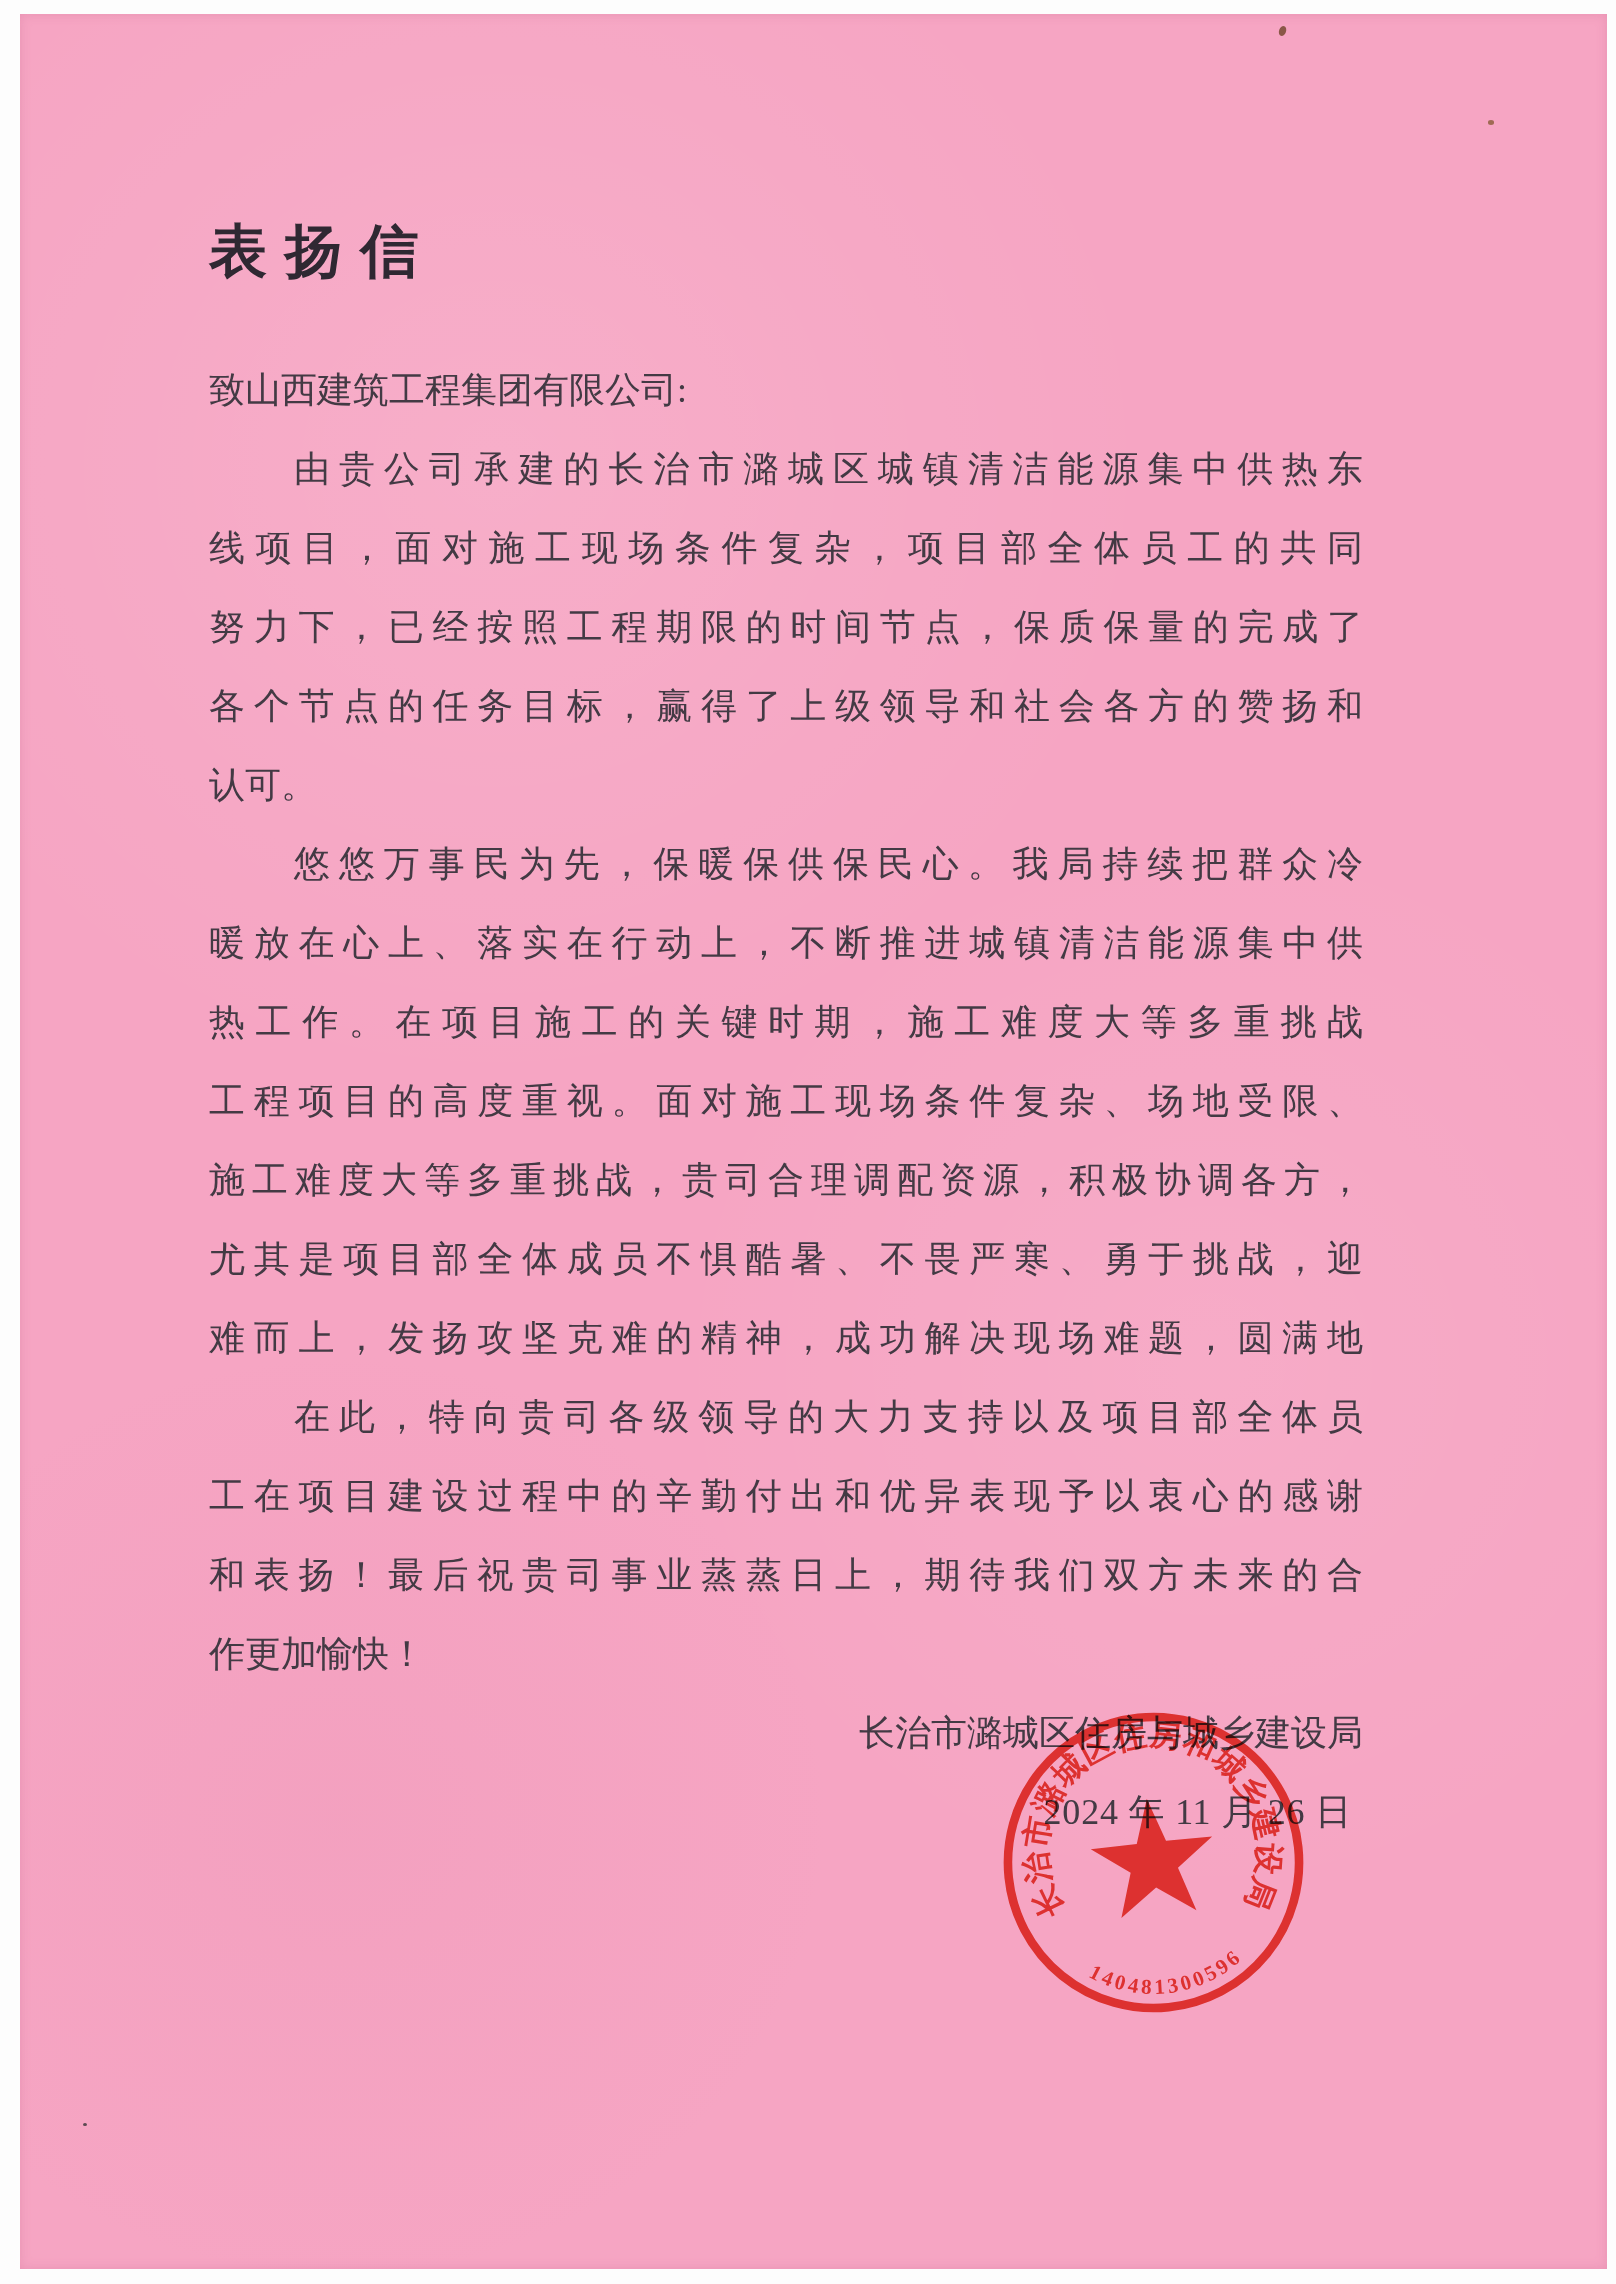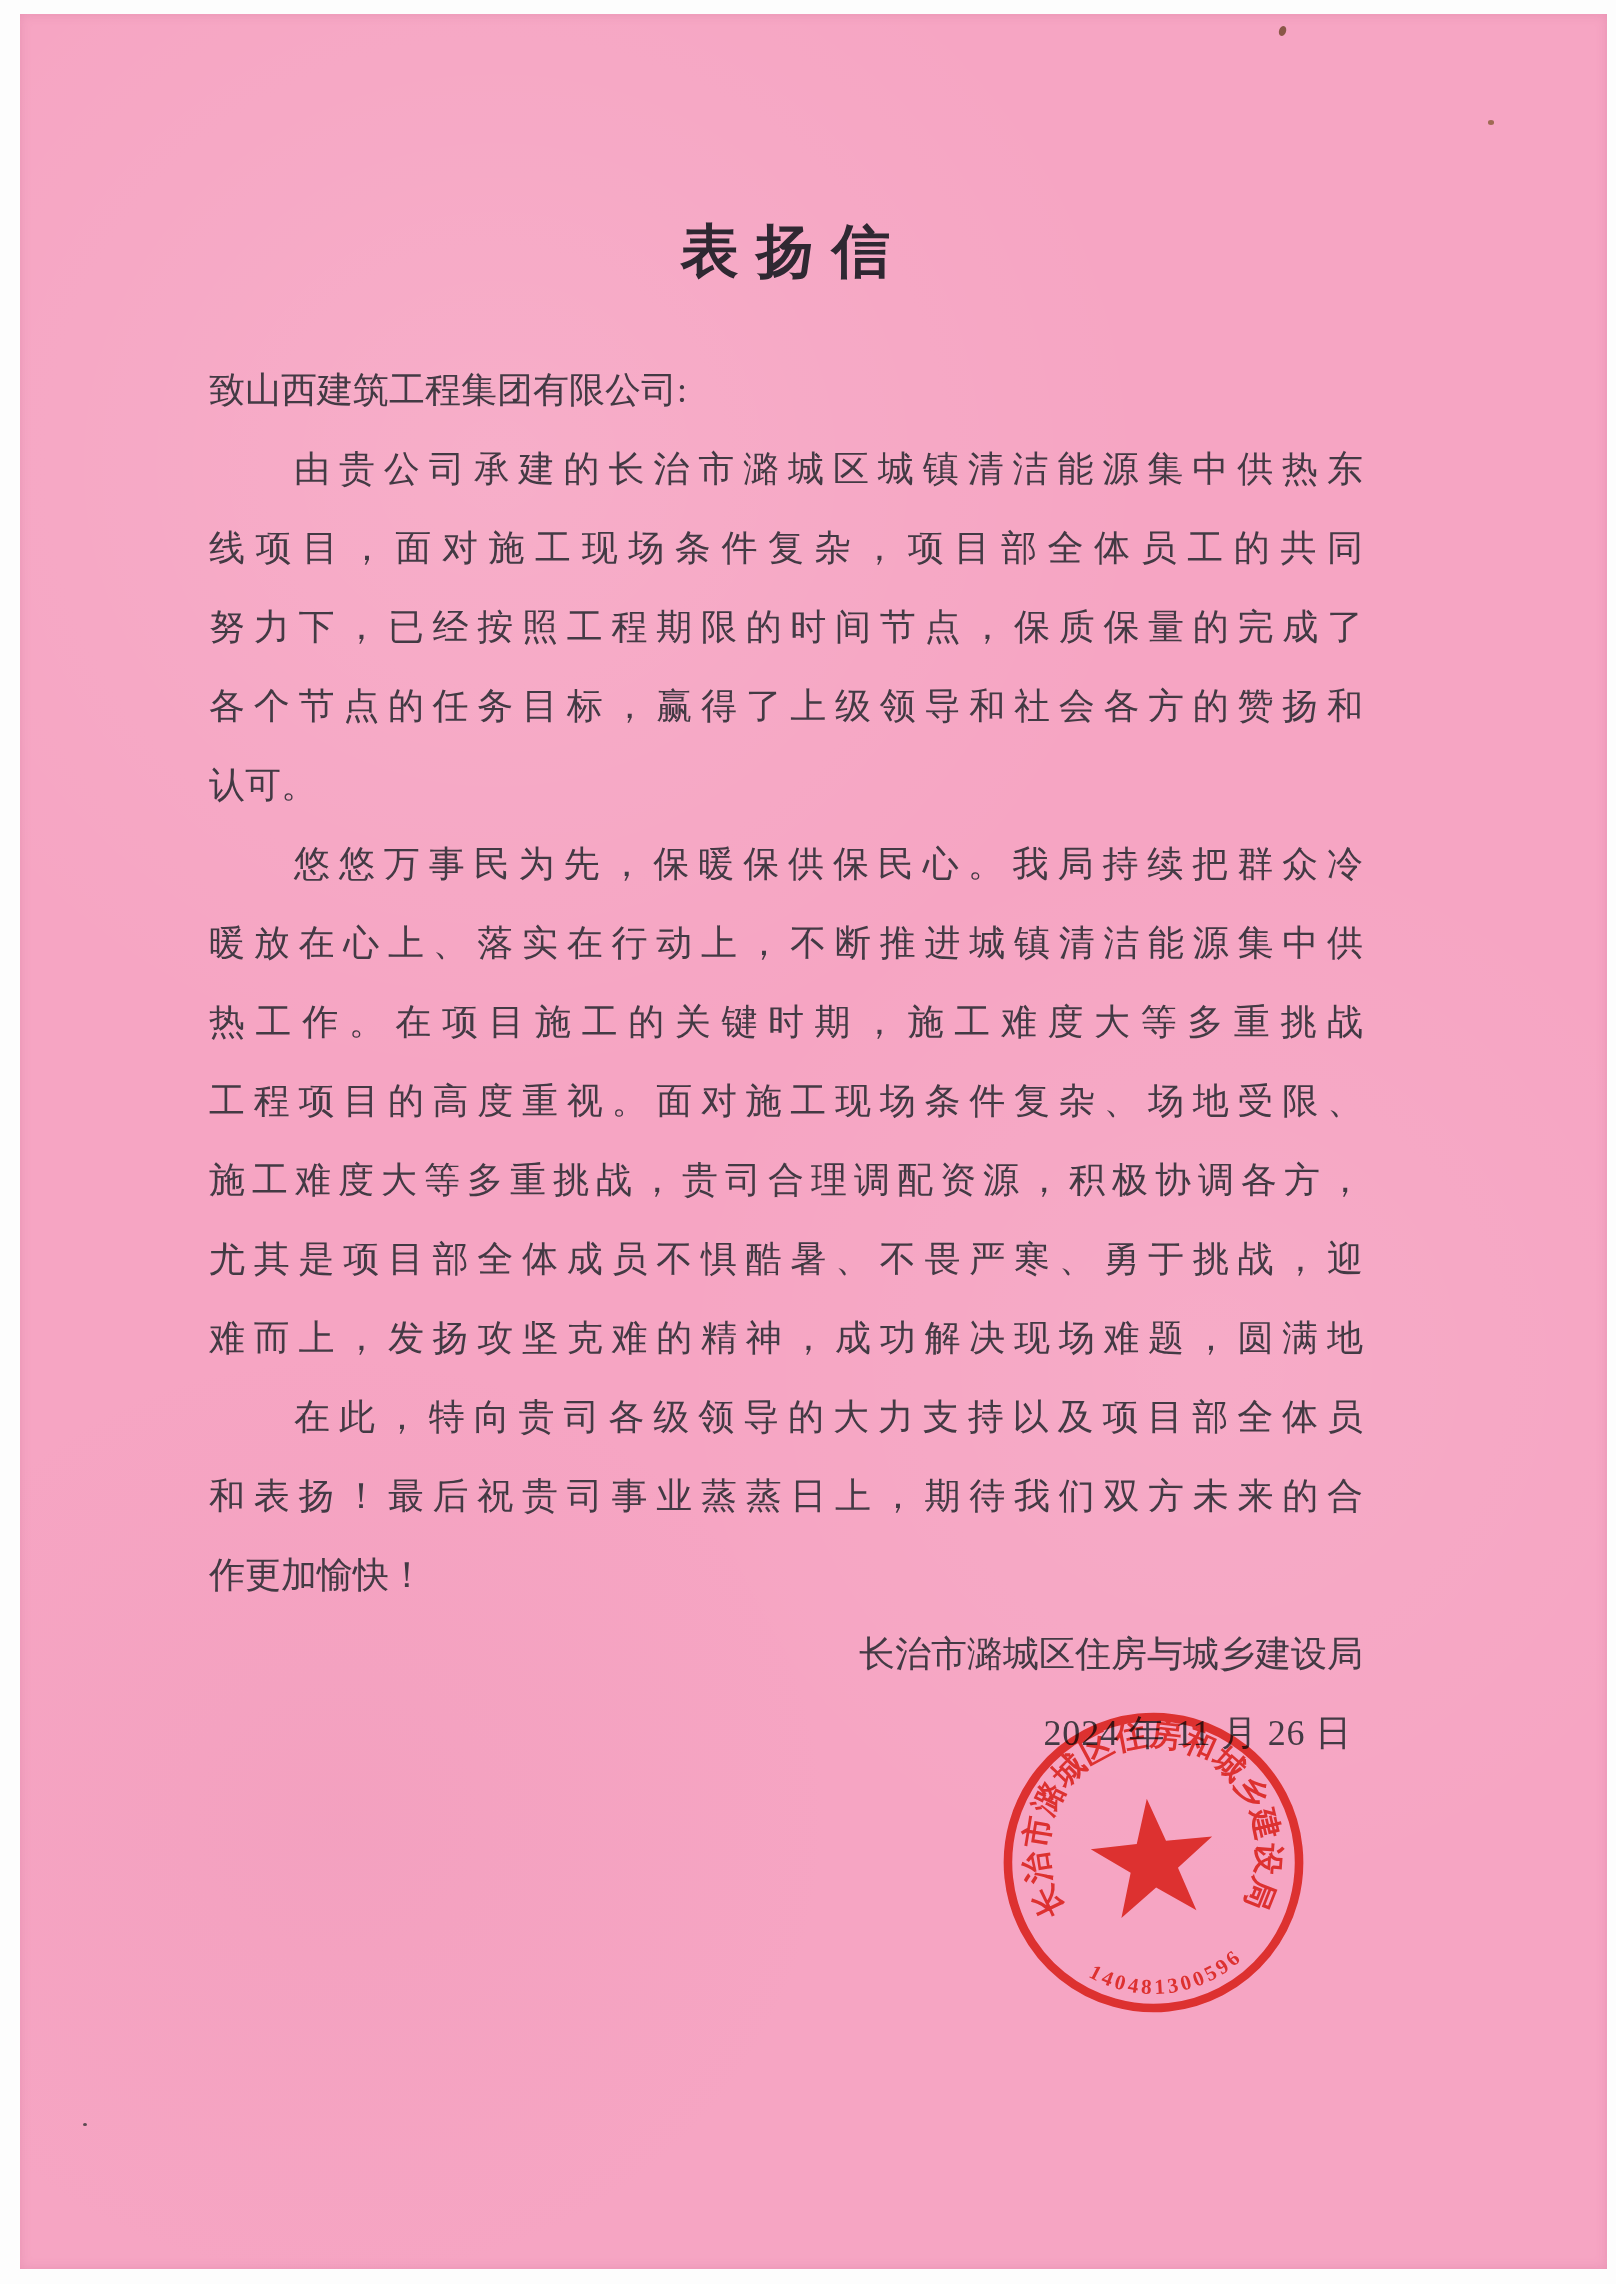--- a/index.html
+++ b/index.html
@@ -15,21 +15,21 @@
     position:absolute;left:20px;top:14px;width:1587px;height:2255px;
     background-color:var(--paper-pink,#f6a5c3);
     background-image:
       radial-gradient(60% 40% at 30% 20%, rgba(255,255,255,.10), rgba(255,255,255,0) 70%),
       radial-gradient(50% 35% at 75% 60%, rgba(255,255,255,.07), rgba(255,255,255,0) 70%),
       radial-gradient(45% 30% at 20% 80%, rgba(210,110,150,.08), rgba(210,110,150,0) 70%);
     box-shadow:inset 0 0 11px rgba(190,90,130,.25);
   }
   .title{
     position:absolute;left:189px;top:197px;width:1154px;height:82px;
-    margin:0;line-height:82px;text-align:center;
+    margin:0;line-height:82px;text-align:left;
     font-size:58px;font-weight:700;color:var(--title-ink,#2f2832);
     letter-spacing:1.6px;
   }
   .content{
     position:absolute;left:189px;top:337px;width:1154px;
     color:var(--body-ink,#433a44);
     font-size:36px;
   }
   .line{
     height:79px;line-height:79px;
@@ -78,20 +78,21 @@
       <div class="line">各个节点的任务目标，赢得了上级领导和社会各方的赞扬和</div>
       <div class="line end">认可。</div>
       <div class="line indent">悠悠万事民为先，保暖保供保民心。我局持续把群众冷</div>
       <div class="line">暖放在心上、落实在行动上，不断推进城镇清洁能源集中供</div>
       <div class="line">热工作。在项目施工的关键时期，施工难度大等多重挑战</div>
       <div class="line">工程项目的高度重视。面对施工现场条件复杂、场地受限、</div>
       <div class="line">施工难度大等多重挑战，贵司合理调配资源，积极协调各方，</div>
       <div class="line">尤其是项目部全体成员不惧酷暑、不畏严寒、勇于挑战，迎</div>
       <div class="line">难而上，发扬攻坚克难的精神，成功解决现场难题，圆满地</div>
       <div class="line indent">在此，特向贵司各级领导的大力支持以及项目部全体员</div>
+      <div class="line">工在项目建设过程中的辛勤付出和优异表现予以衷心的感谢</div>
       <div class="line">和表扬！最后祝贵司事业蒸蒸日上，期待我们双方未来的合</div>
       <div class="line end">作更加愉快！</div>
       <div class="line right">长治市潞城区住房与城乡建设局</div>
       <div class="line right date">2024 年 11 月 26 日</div>
     </div>
 
     <svg class="seal" viewBox="0 0 400 400" xmlns="http://www.w3.org/2000/svg">
       <defs>
         <path id="arcTop" d="M 84 254.1 A 135 135 0 1 1 316 254.1" fill="none"></path>
         <path id="arcBottom" d="M 96.6 332.4 A 168 168 0 0 0 303.4 332.4" fill="none"></path>

